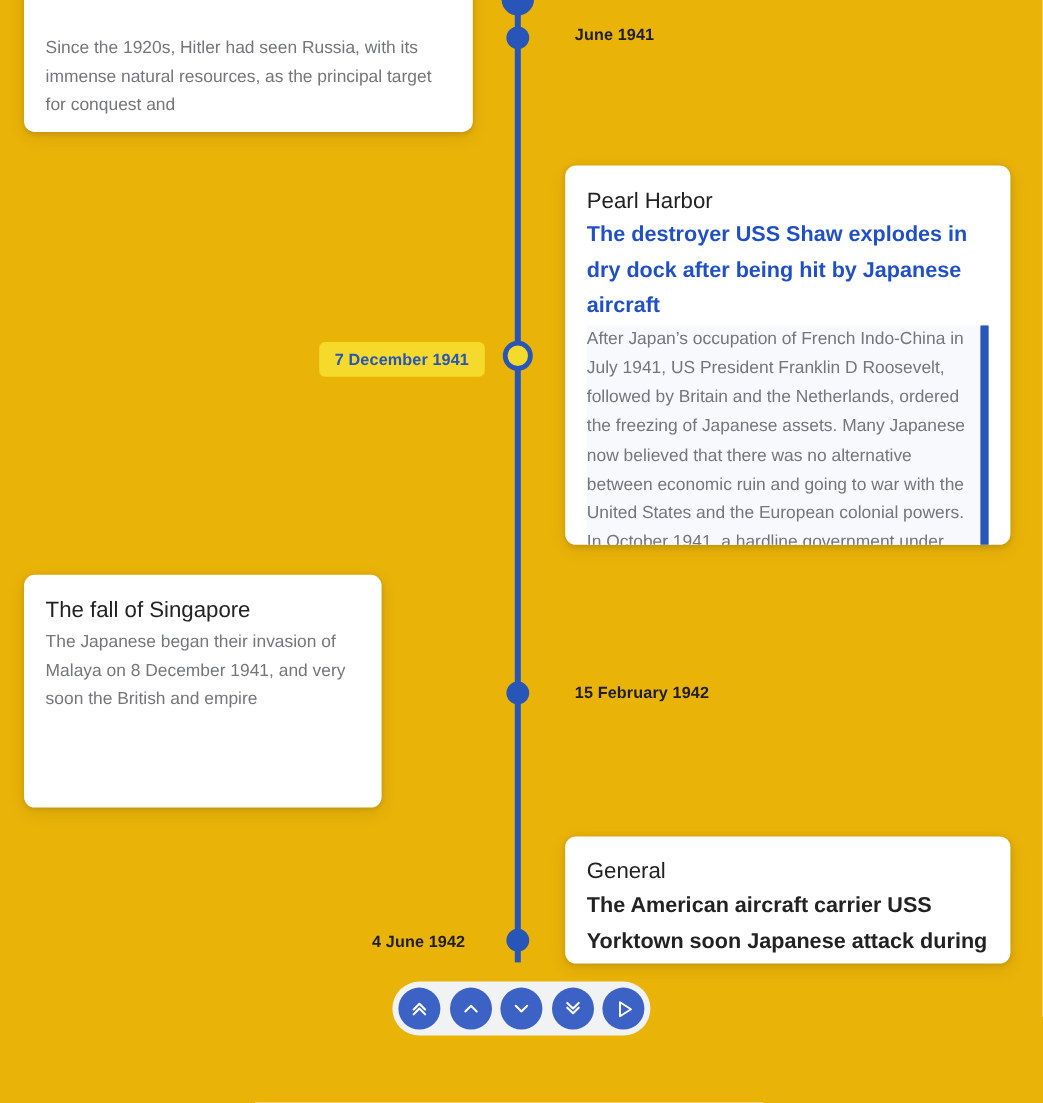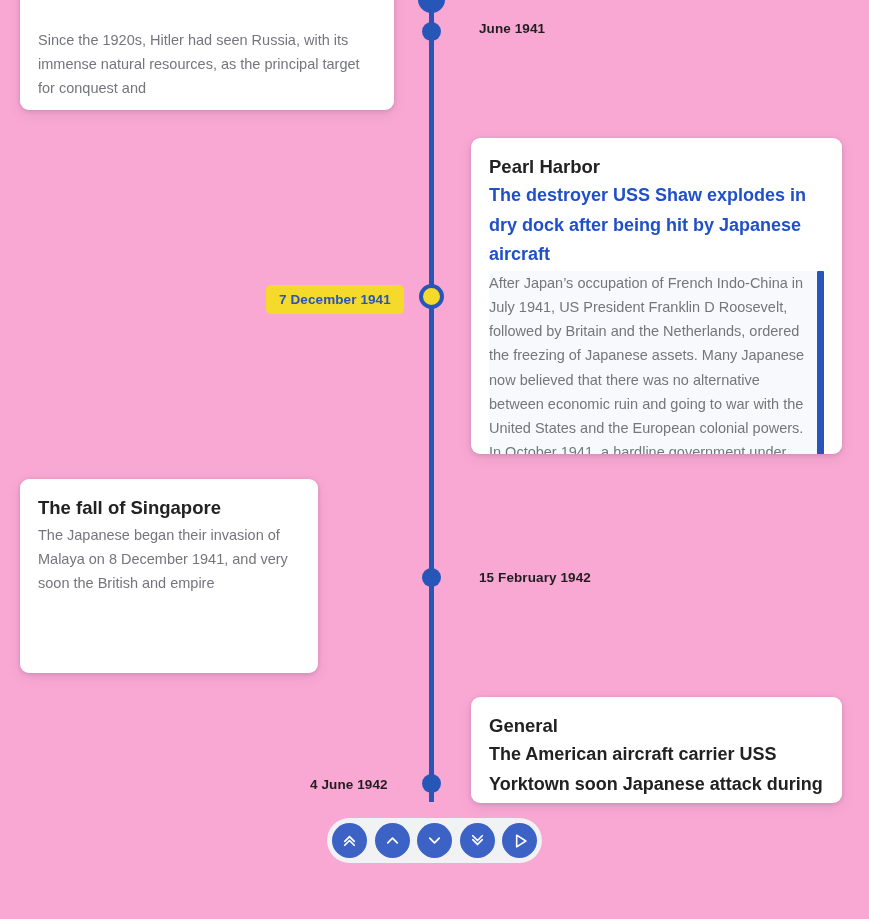--- a/index.html
+++ b/index.html
@@ -9,21 +9,21 @@
     height: 919px;
     background: #ffffff;
     font-family: "Liberation Sans", sans-serif;
     overflow: hidden;
   }
 
   #stage {
     position: relative;
     width: 869px;
     height: 919px;
-    background: #f9a8d4;
+    background: #eab308;
     overflow: hidden;
   }
 
   
   .axis-line {
     position: absolute;
     left: 429px;
     top: 0px;
     width: 5px;
     height: 802px;
@@ -77,21 +77,21 @@
   .card {
     position: absolute;
     background: #ffffff;
     border-radius: 9px;
     box-shadow: 0 1px 4px rgba(15,23,42,.13), 0 4px 14px rgba(15,23,42,.09);
     padding: 16px 18px 14px 18px;
     overflow: hidden;
   }
   .card-title {
     font-size: 18.5px;
-    font-weight: 700;
+    font-weight: 400;
     color: #222222;
     line-height: 1.42;
     margin-bottom: 1px;
   }
   .card-caption {
     font-size: 18px;
     font-weight: 700;
     line-height: 1.63;
     color: #222222;
   }

